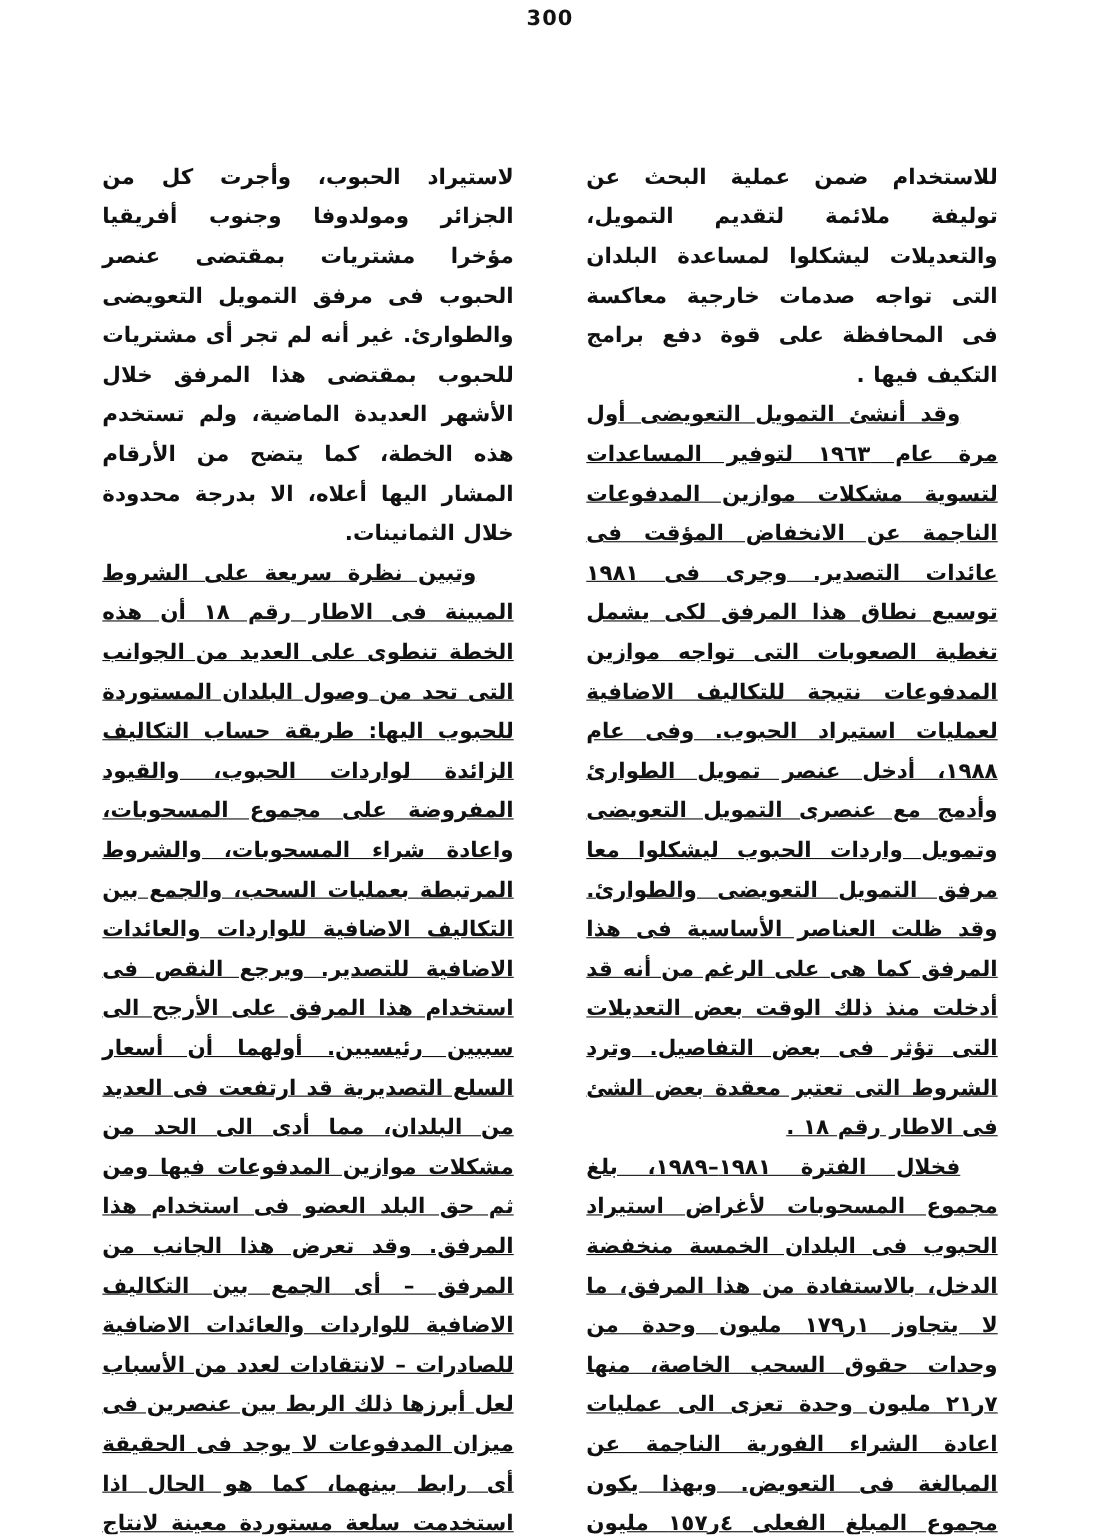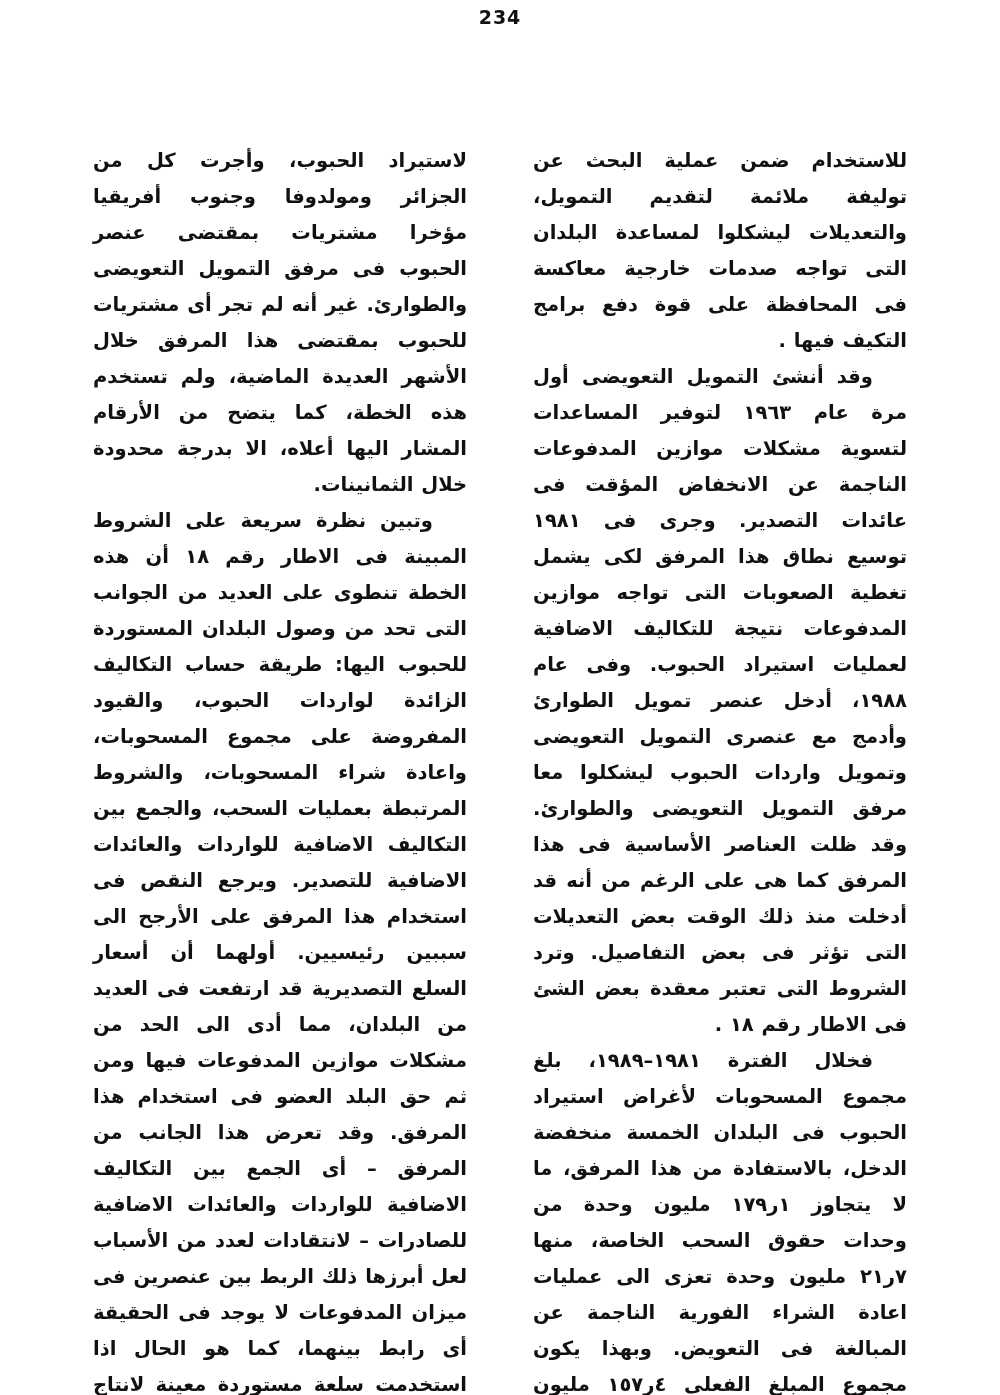--- a/index.html
+++ b/index.html
@@ -42,28 +42,29 @@
       font-size: 19.5px;
       font-weight: 700;
       line-height: 36px;
       word-spacing: 1px;
     }
     .column p {
       margin: 0;
     }
     .column p.indent {
       text-indent: 34px;
+      text-decoration: underline;
     }
   </style>
 </head>
 <body>
 
 <div class="page">
 
-  <div class="page-number">234</div>
+  <div class="page-number">300</div>
 
   <div class="body-text">
 
     <div class="column">
       <p>للاستخدام ضمن عملية البحث عن توليفة ملائمة لتقديم التمويل، والتعديلات ليشكلوا لمساعدة البلدان التى تواجه صدمات خارجية معاكسة فى المحافظة على قوة دفع برامج التكيف فيها .</p>
       <p class="indent">وقد أنشئ التمويل التعويضى أول مرة عام ١٩٦٣ لتوفير المساعدات لتسوية مشكلات موازين المدفوعات الناجمة عن الانخفاض المؤقت فى عائدات التصدير. وجرى فى ١٩٨١ توسيع نطاق هذا المرفق لكى يشمل تغطية الصعوبات التى تواجه موازين المدفوعات نتيجة للتكاليف الاضافية لعمليات استيراد الحبوب. وفى عام ١٩٨٨، أدخل عنصر تمويل الطوارئ وأدمج مع عنصرى التمويل التعويضى وتمويل واردات الحبوب ليشكلوا معا مرفق التمويل التعويضى والطوارئ. وقد ظلت العناصر الأساسية فى هذا المرفق كما هى على الرغم من أنه قد أدخلت منذ ذلك الوقت بعض التعديلات التى تؤثر فى بعض التفاصيل. وترد الشروط التى تعتبر معقدة بعض الشئ فى الاطار رقم ١٨ .</p>
       <p class="indent">فخلال الفترة ١٩٨١–١٩٨٩، بلغ مجموع المسحوبات لأغراض استيراد الحبوب فى البلدان الخمسة منخفضة الدخل، بالاستفادة من هذا المرفق، ما لا يتجاوز ١ر١٧٩ مليون وحدة من وحدات حقوق السحب الخاصة، منها ٧ر٢١ مليون وحدة تعزى الى عمليات اعادة الشراء الفورية الناجمة عن المبالغة فى التعويض. وبهذا يكون مجموع المبلغ الفعلى ٤ر١٥٧ مليون وحدة من وحدات حقوق السحب الخاصة. وسحبت البلدان الخمسة متوسطة الدخل ما مجموعه ٢ر٥٦٣ مليون وحدة</p>
     </div>
 
     <div class="column">

